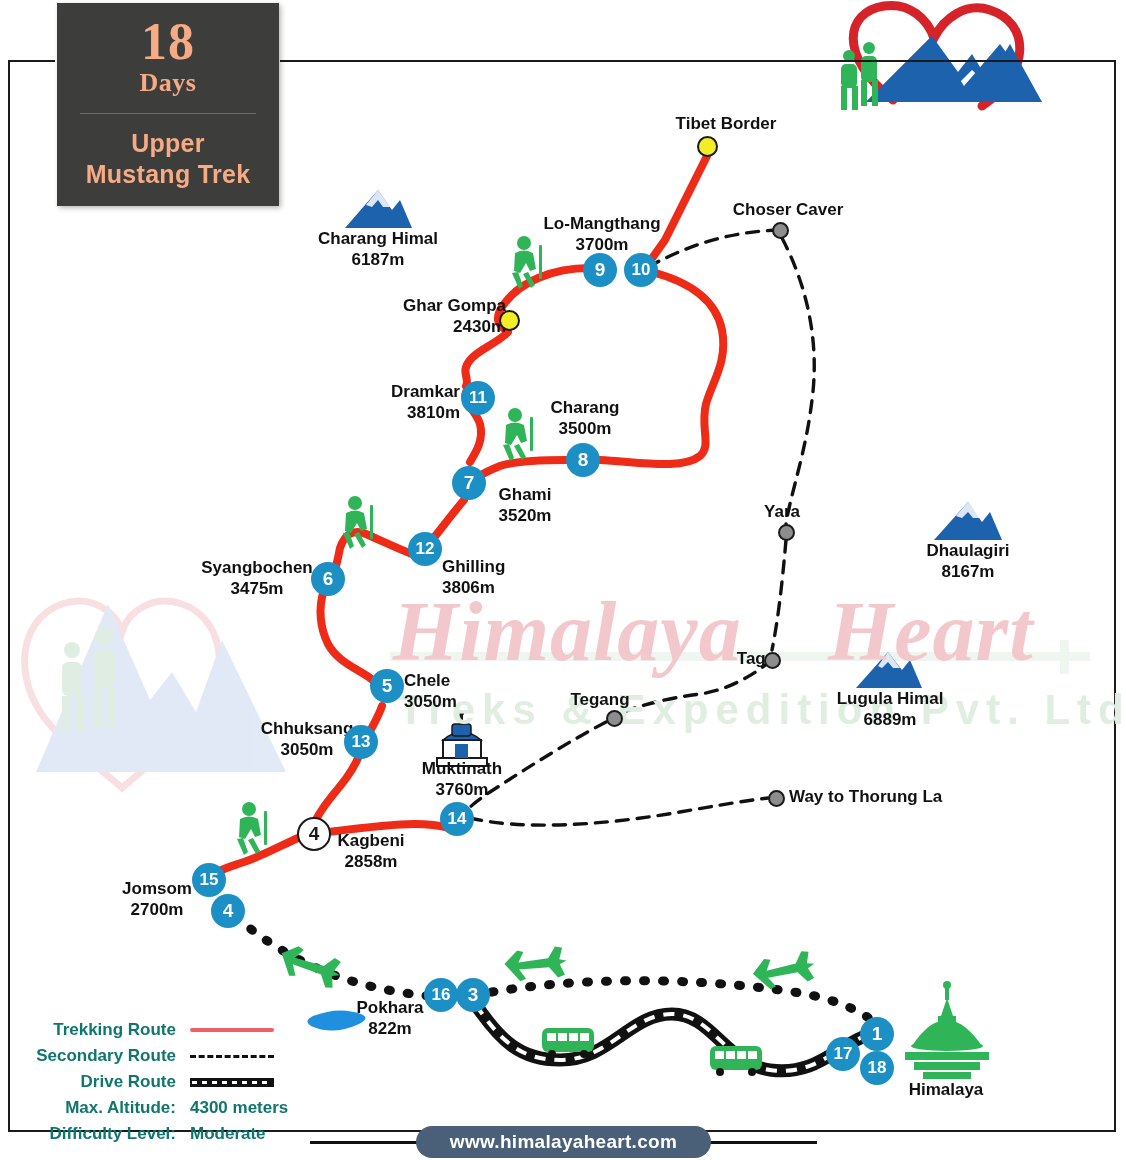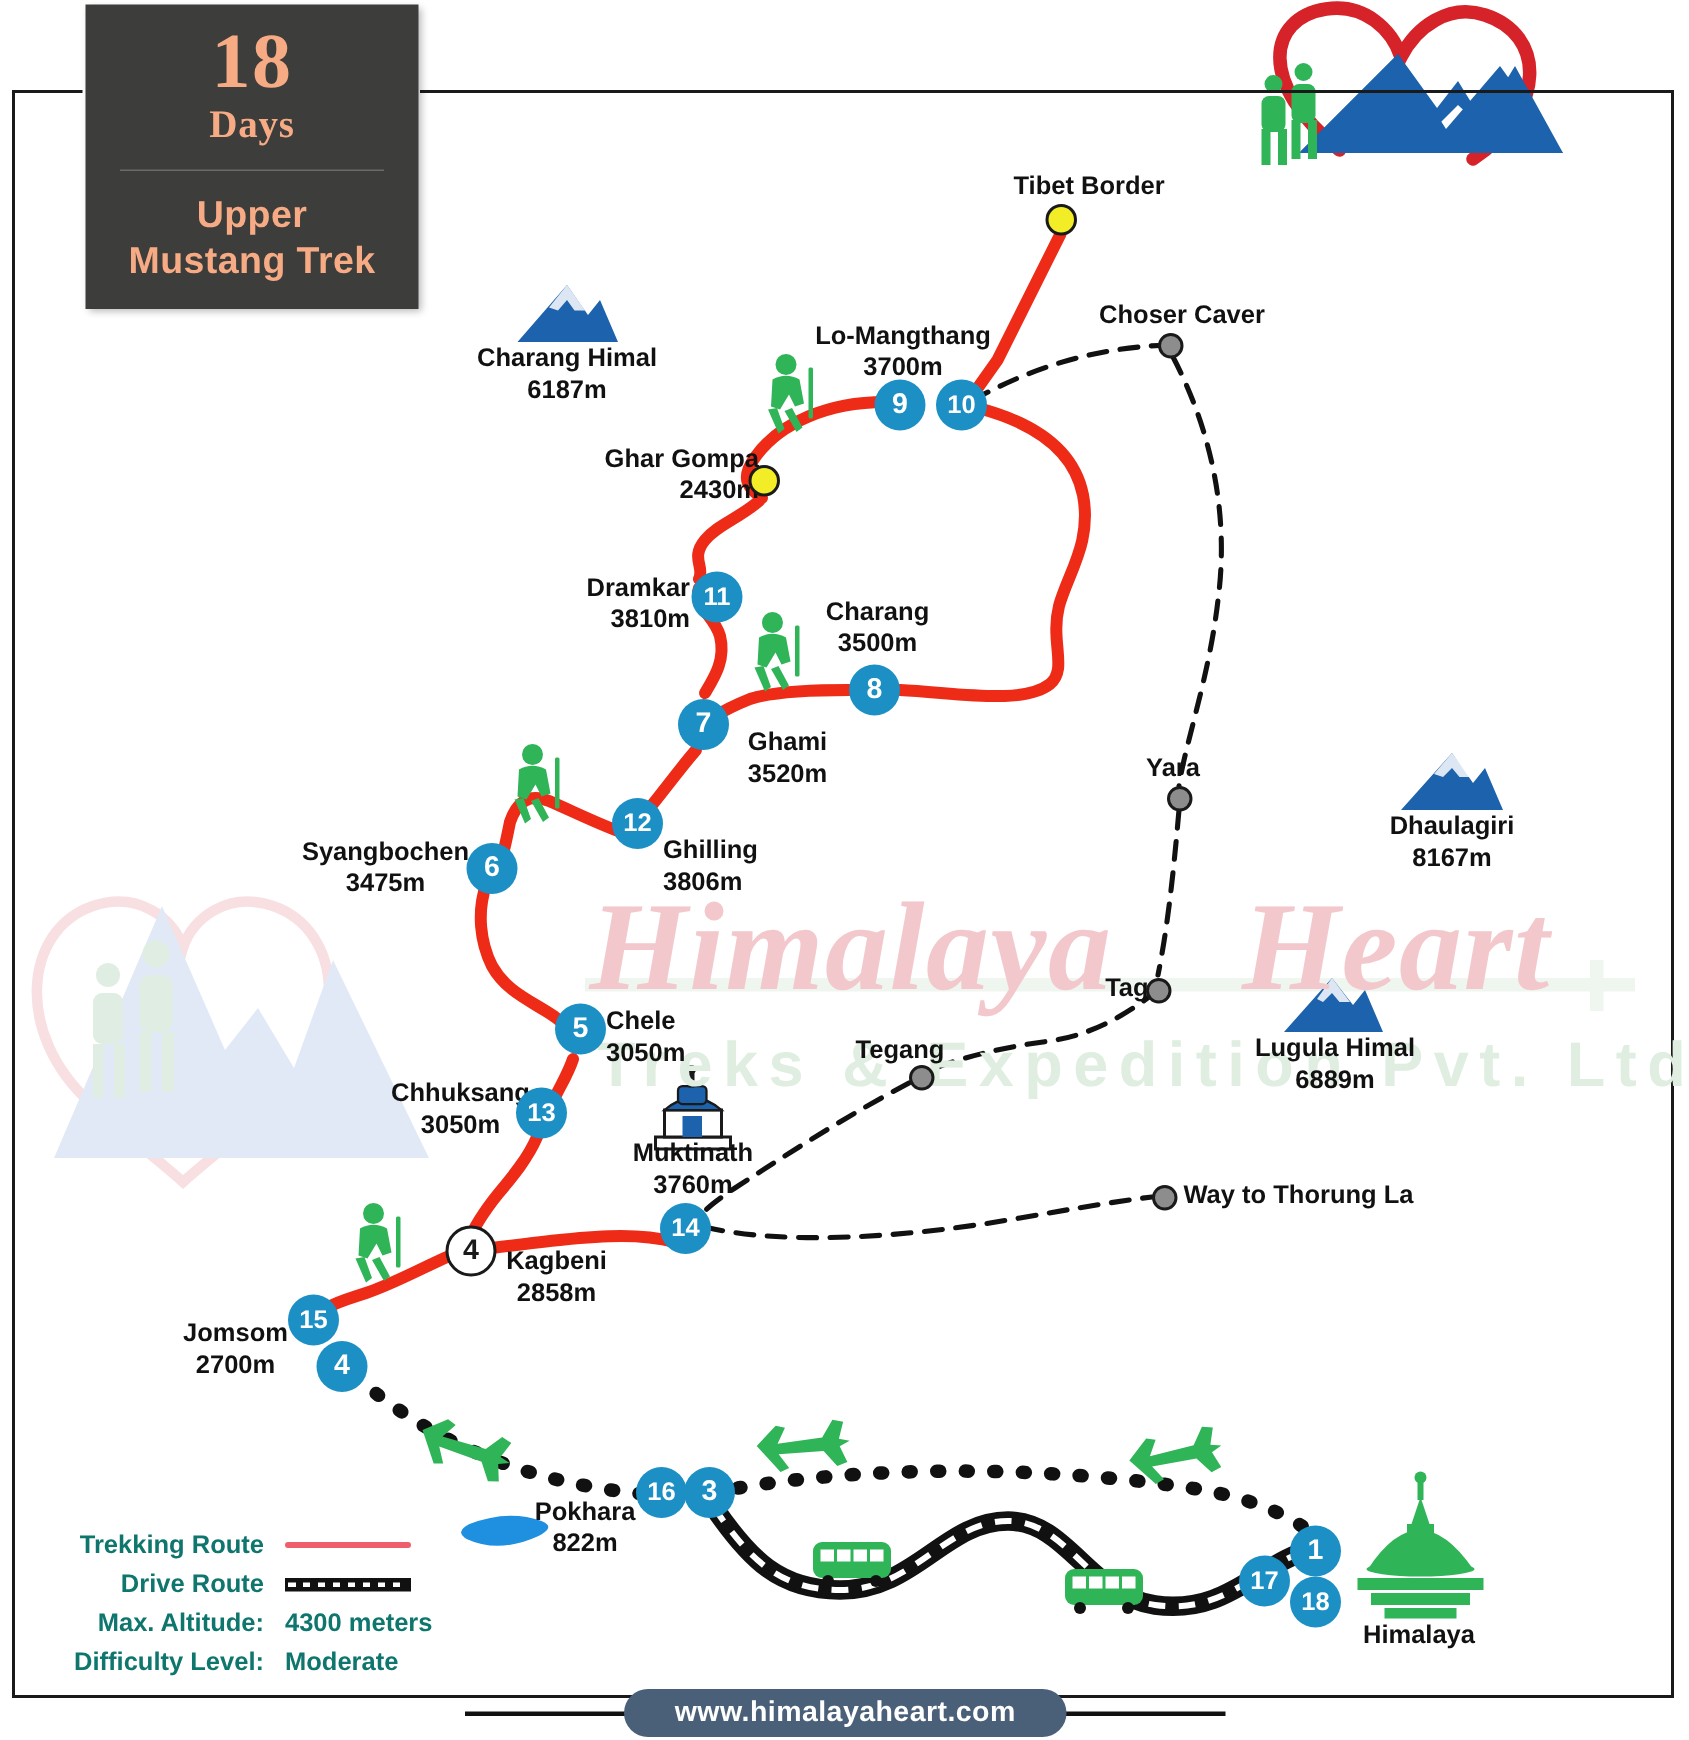--- a/index.html
+++ b/index.html
@@ -454,20 +454,26 @@
 <div class="pin sm" style="left:860px;top:1051px;">18</div>
 
 <div class="legend">
   <div class="row">
     <div class="lg-label">Trekking Route</div>
     <div class="lg-swatch">
         <div class="lg-trek"></div>
       </div>
   </div>
   <div class="row">
+    <div class="lg-label">Secondary Route</div>
+    <div class="lg-swatch">
+        <div class="lg-sec"></div>
+      </div>
+  </div>
+  <div class="row">
     <div class="lg-label">Drive Route</div>
     <div class="lg-swatch">
         <div class="lg-drive"></div>
       </div>
   </div>
   <div class="row">
     <div class="lg-label">Max. Altitude:</div>
     <div class="lg-val">4300 meters</div>
   </div>
   <div class="row">

